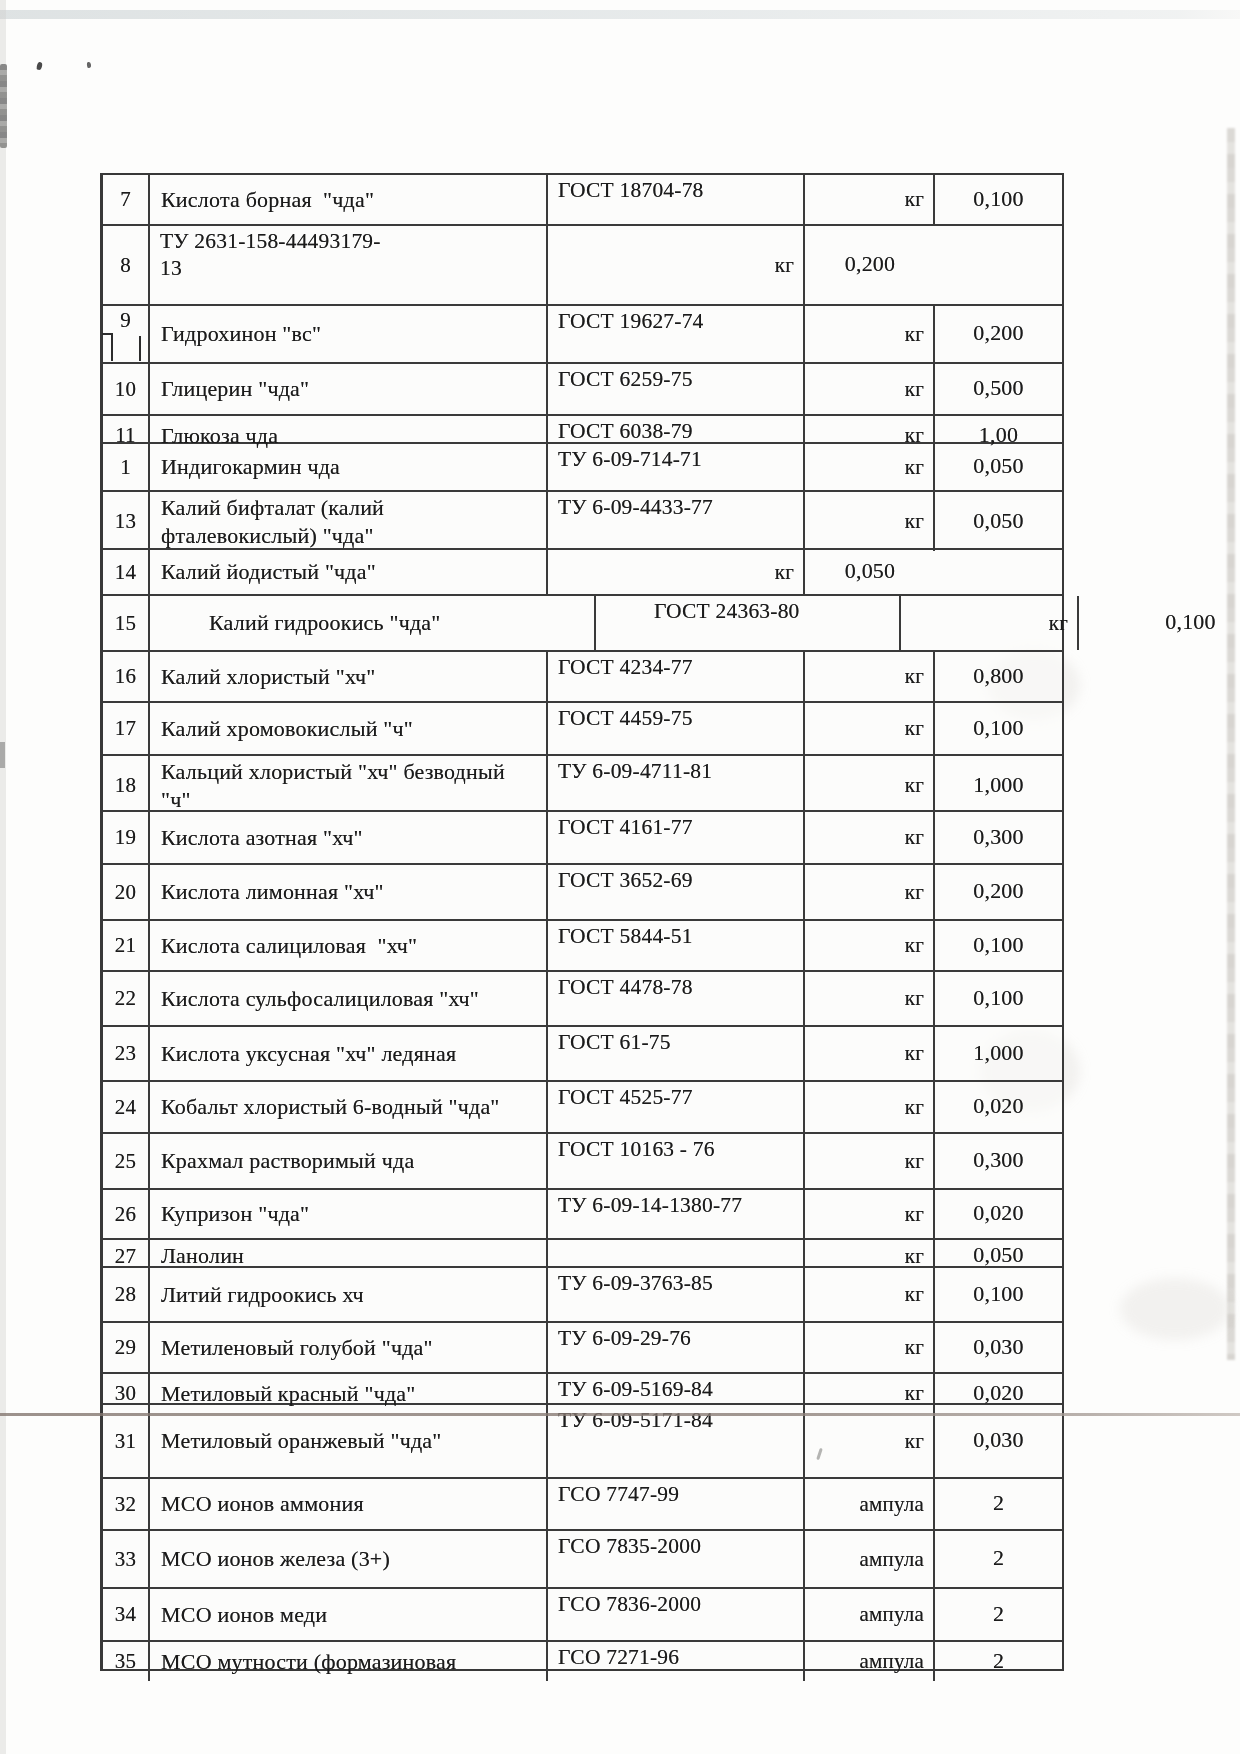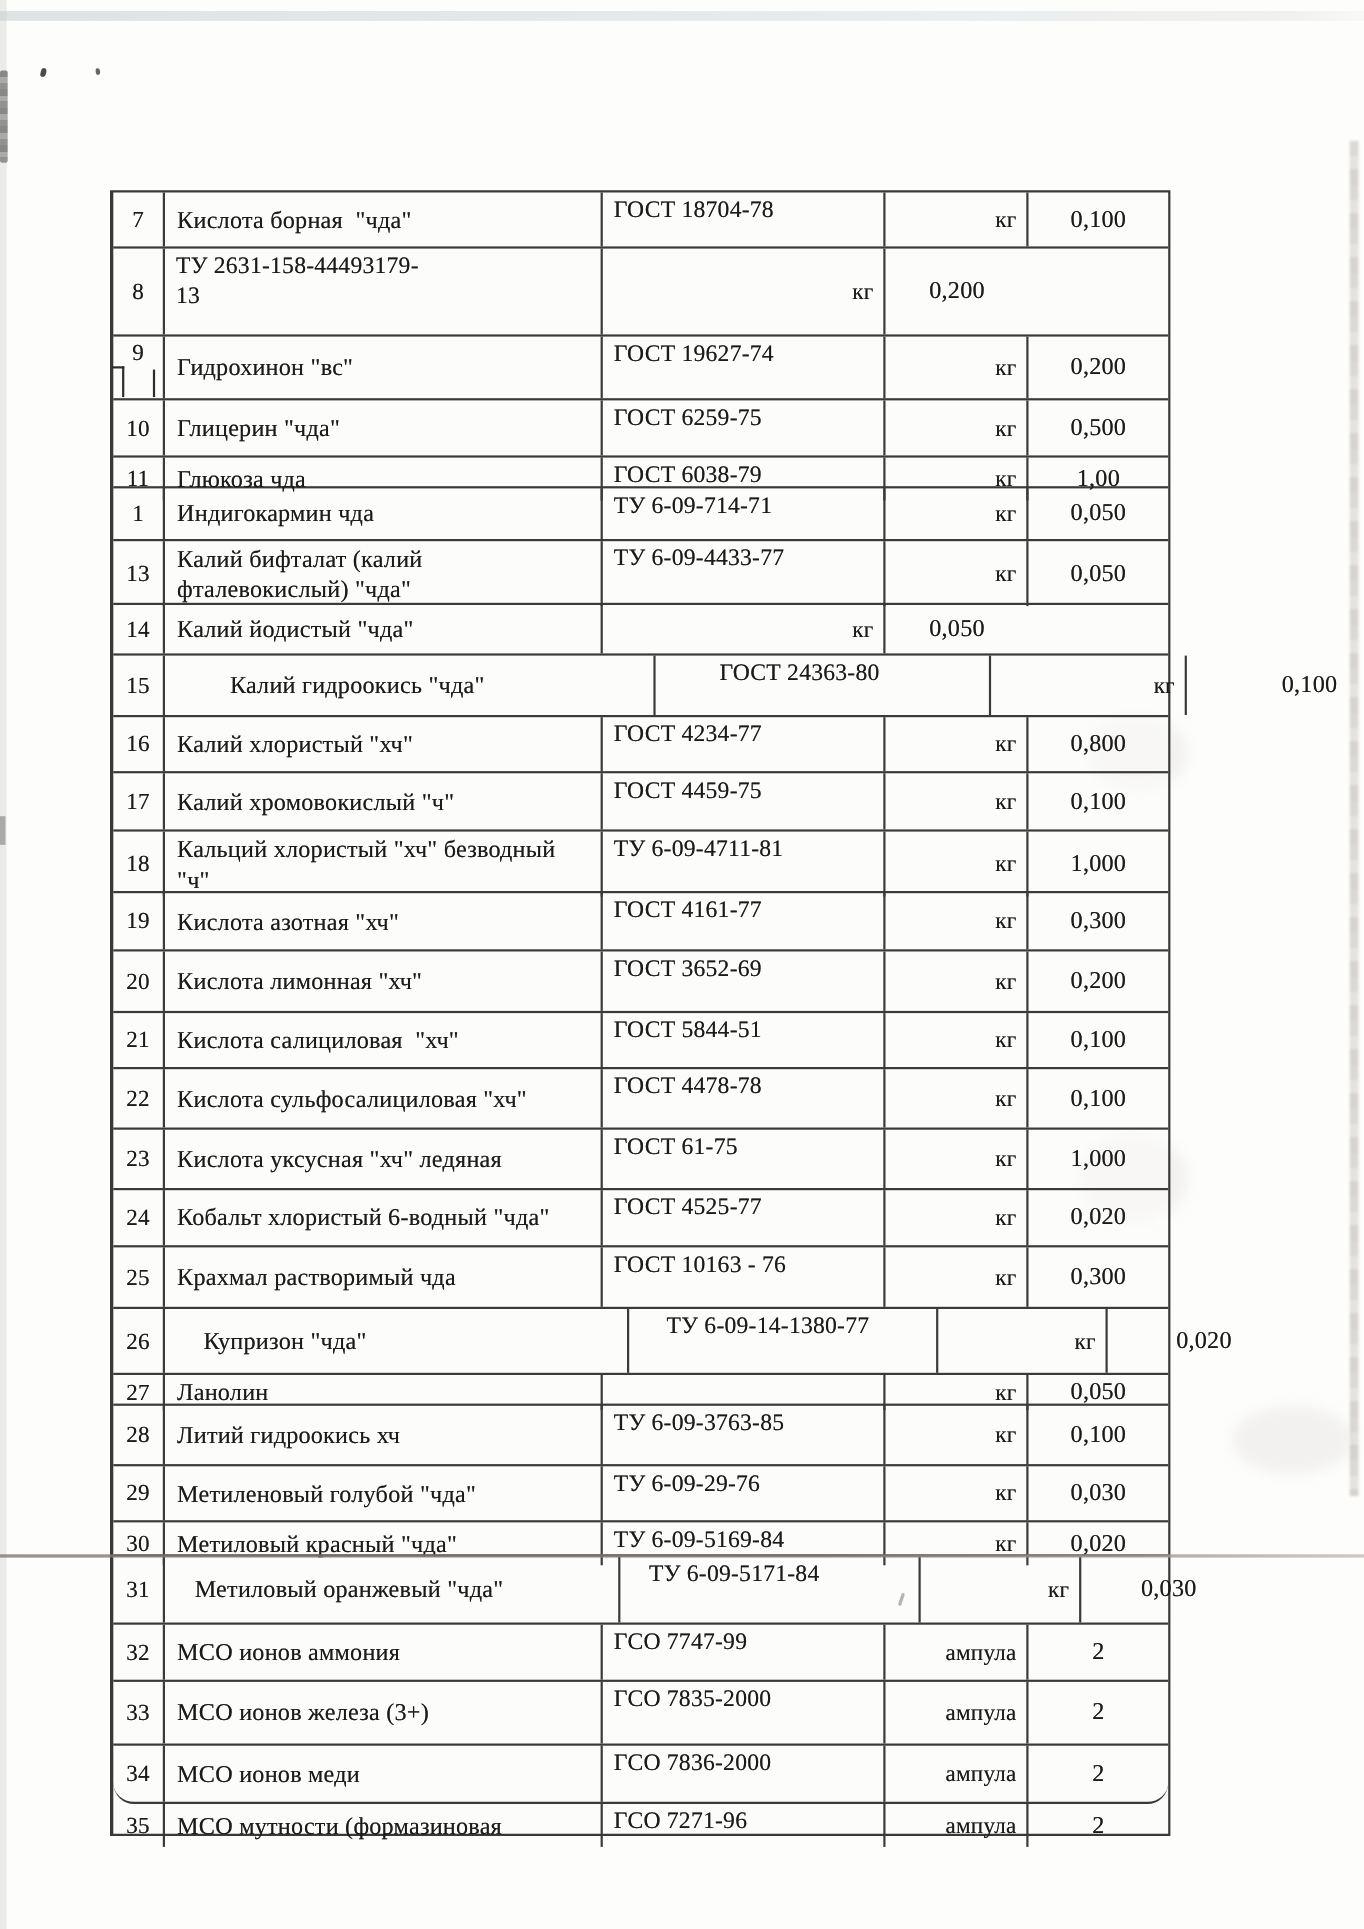--- a/index.html
+++ b/index.html
@@ -205,21 +205,21 @@
         <div class="cell c-unit">кг</div>
         <div class="cell c-qty">0,020</div>
       </div>
       <div class="row" style="height: 56px;">
         <div class="cell c-num">25</div>
         <div class="cell c-name">Крахмал растворимый чда</div>
         <div class="cell c-std">ГОСТ 10163 - 76</div>
         <div class="cell c-unit">кг</div>
         <div class="cell c-qty">0,300</div>
       </div>
-      <div class="row" style="height: 60px; gap: 24px;">
+      <div class="row" style="height: 50px;">
         <div class="cell c-num">26</div>
         <div class="cell c-name">Купризон "чда"</div>
         <div class="cell c-std">ТУ 6-09-14-1380-77</div>
         <div class="cell c-unit">кг</div>
         <div class="cell c-qty">0,020</div>
       </div>
       <div class="row" style="height: 28px;">
         <div class="cell c-num">27</div>
         <div class="cell c-name">Ланолин</div>
         <div class="cell c-std"></div>
@@ -240,42 +240,42 @@
         <div class="cell c-unit">кг</div>
         <div class="cell c-qty">0,030</div>
       </div>
       <div class="row" style="height: 31px;">
         <div class="cell c-num">30</div>
         <div class="cell c-name">Метиловый красный "чда"</div>
         <div class="cell c-std">ТУ 6-09-5169-84</div>
         <div class="cell c-unit">кг</div>
         <div class="cell c-qty">0,020</div>
       </div>
-      <div class="row" style="height: 62px; gap: 16px;">
+      <div class="row" style="height: 74px;">
         <div class="cell c-num">31</div>
         <div class="cell c-name">Метиловый оранжевый "чда"</div>
         <div class="cell c-std">ТУ 6-09-5171-84</div>
         <div class="cell c-unit">кг</div>
         <div class="cell c-qty">0,030</div>
       </div>
       <div class="row" style="height: 52px;">
         <div class="cell c-num">32</div>
         <div class="cell c-name">МСО ионов аммония</div>
         <div class="cell c-std">ГСО 7747-99</div>
         <div class="cell c-unit">ампула</div>
         <div class="cell c-qty">2</div>
       </div>
       <div class="row" style="height: 58px;">
         <div class="cell c-num">33</div>
         <div class="cell c-name">МСО ионов железа (3+)</div>
         <div class="cell c-std">ГСО 7835-2000</div>
         <div class="cell c-unit">ампула</div>
         <div class="cell c-qty">2</div>
       </div>
-      <div class="row" style="height: 53px; border-radius: 19px;">
+      <div class="row" style="height: 53px;">
         <div class="cell c-num">34</div>
         <div class="cell c-name">МСО ионов меди</div>
         <div class="cell c-std">ГСО 7836-2000</div>
         <div class="cell c-unit">ампула</div>
         <div class="cell c-qty">2</div>
       </div>
       <div class="row" style="height: 27px;">
         <div class="cell c-num">35</div>
         <div class="cell c-name">МСО мутности (формазиновая</div>
         <div class="cell c-std">ГСО 7271-96</div>

